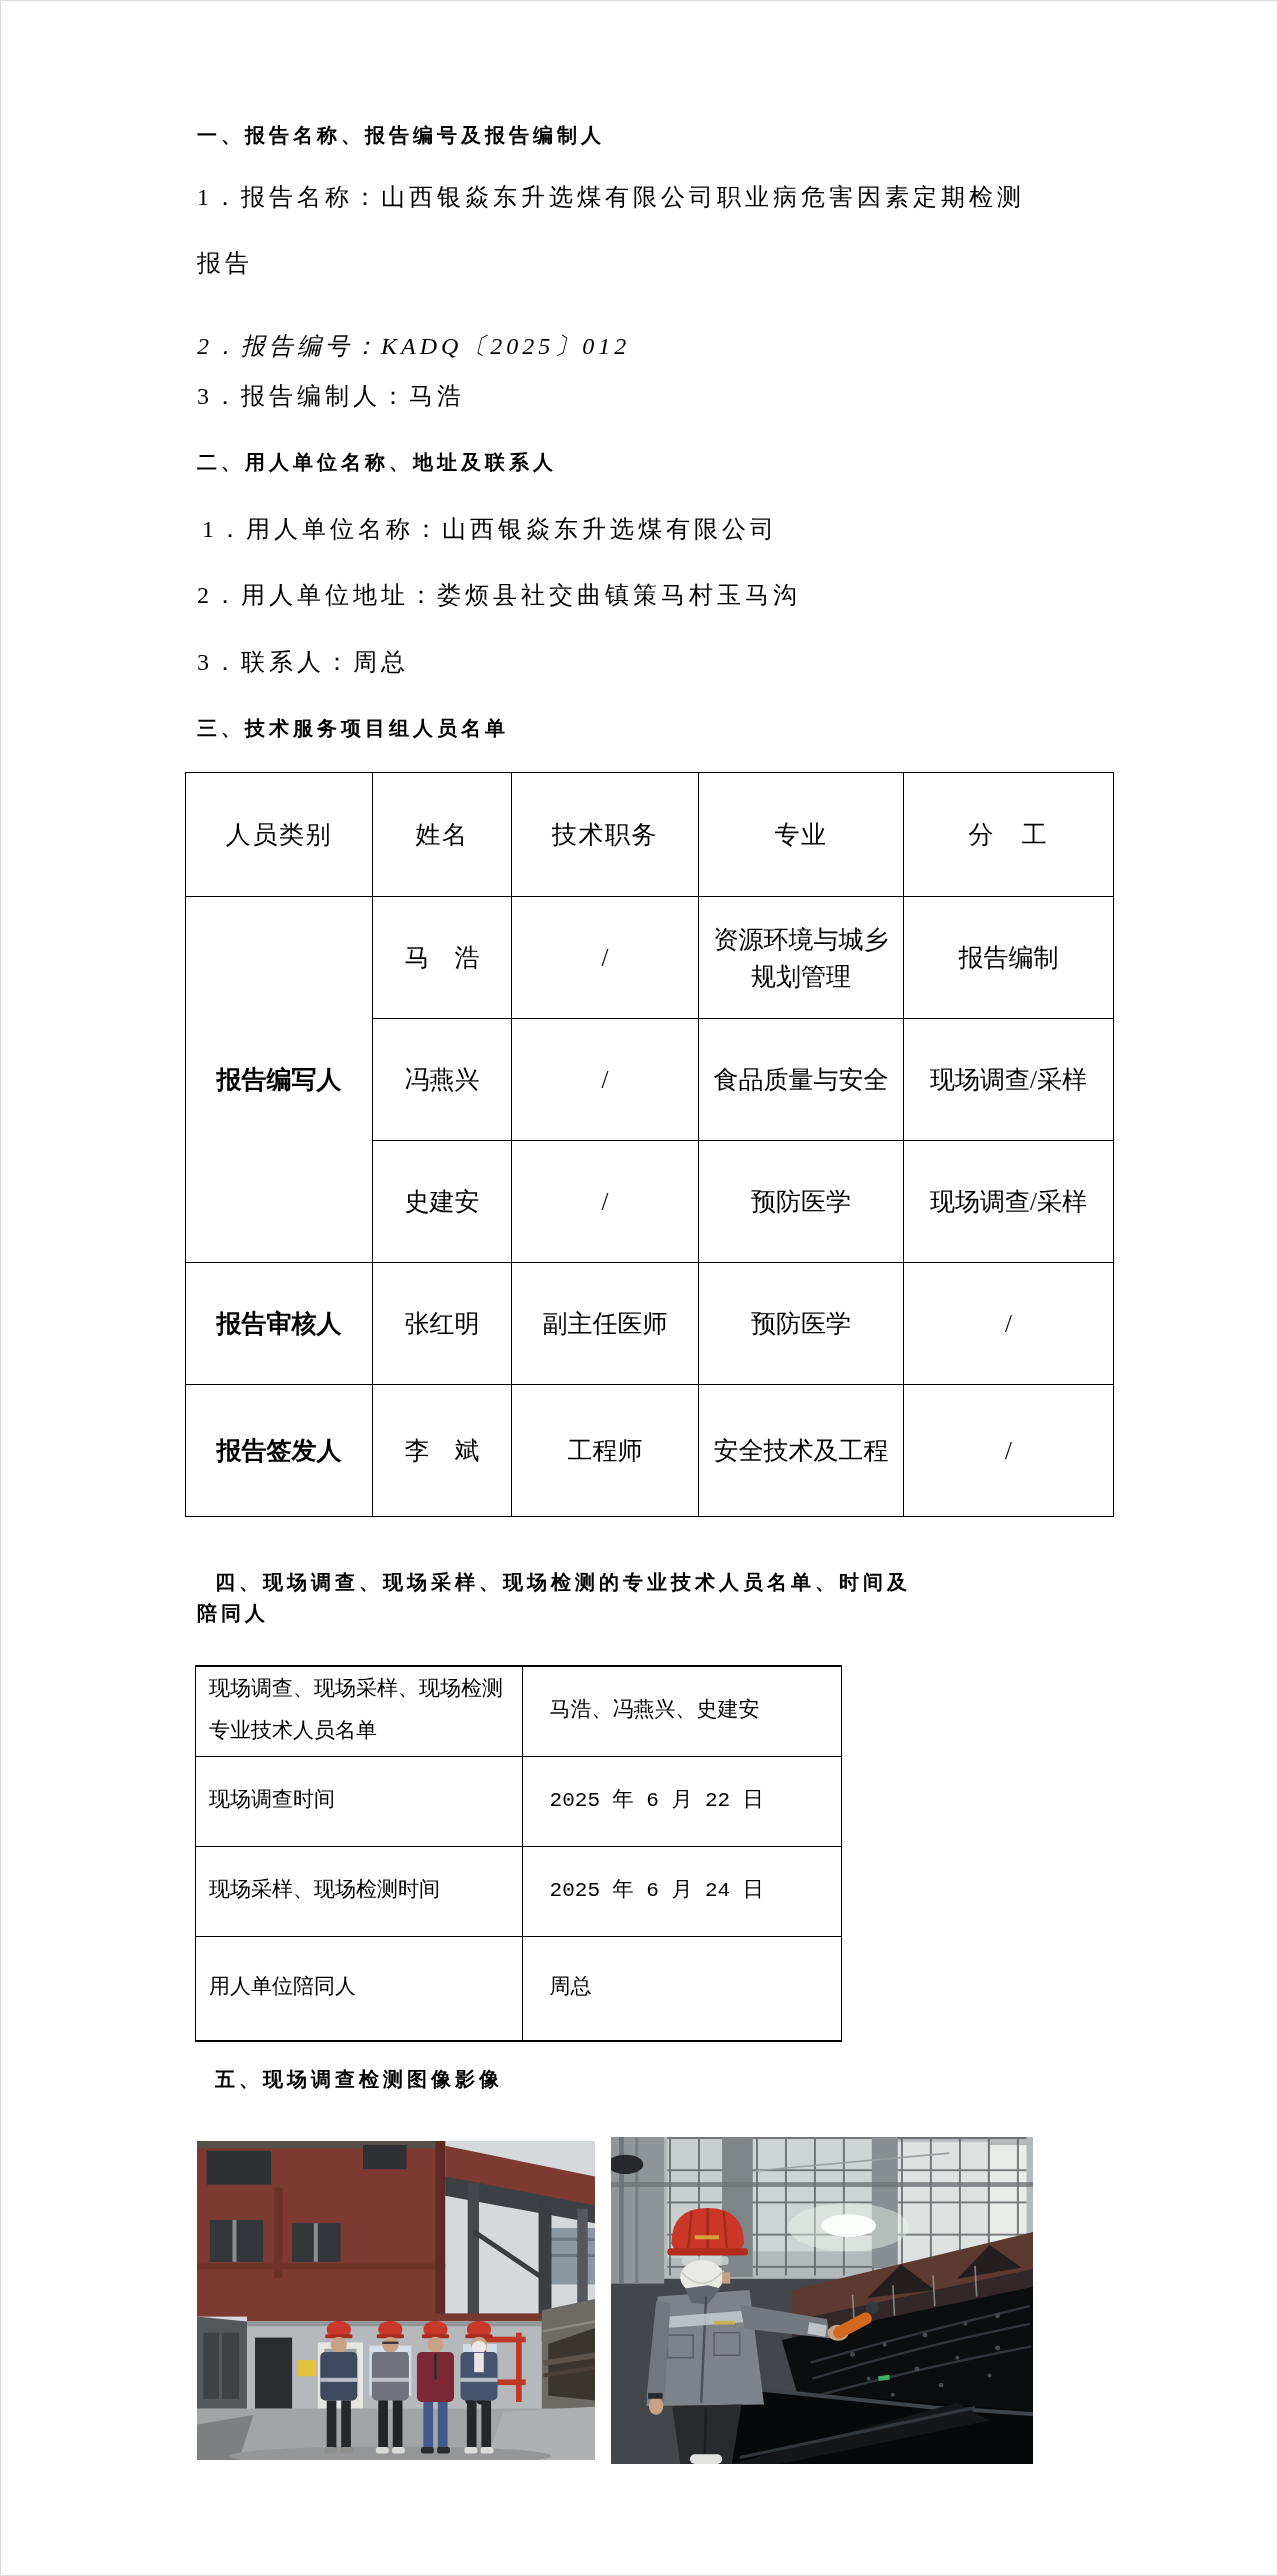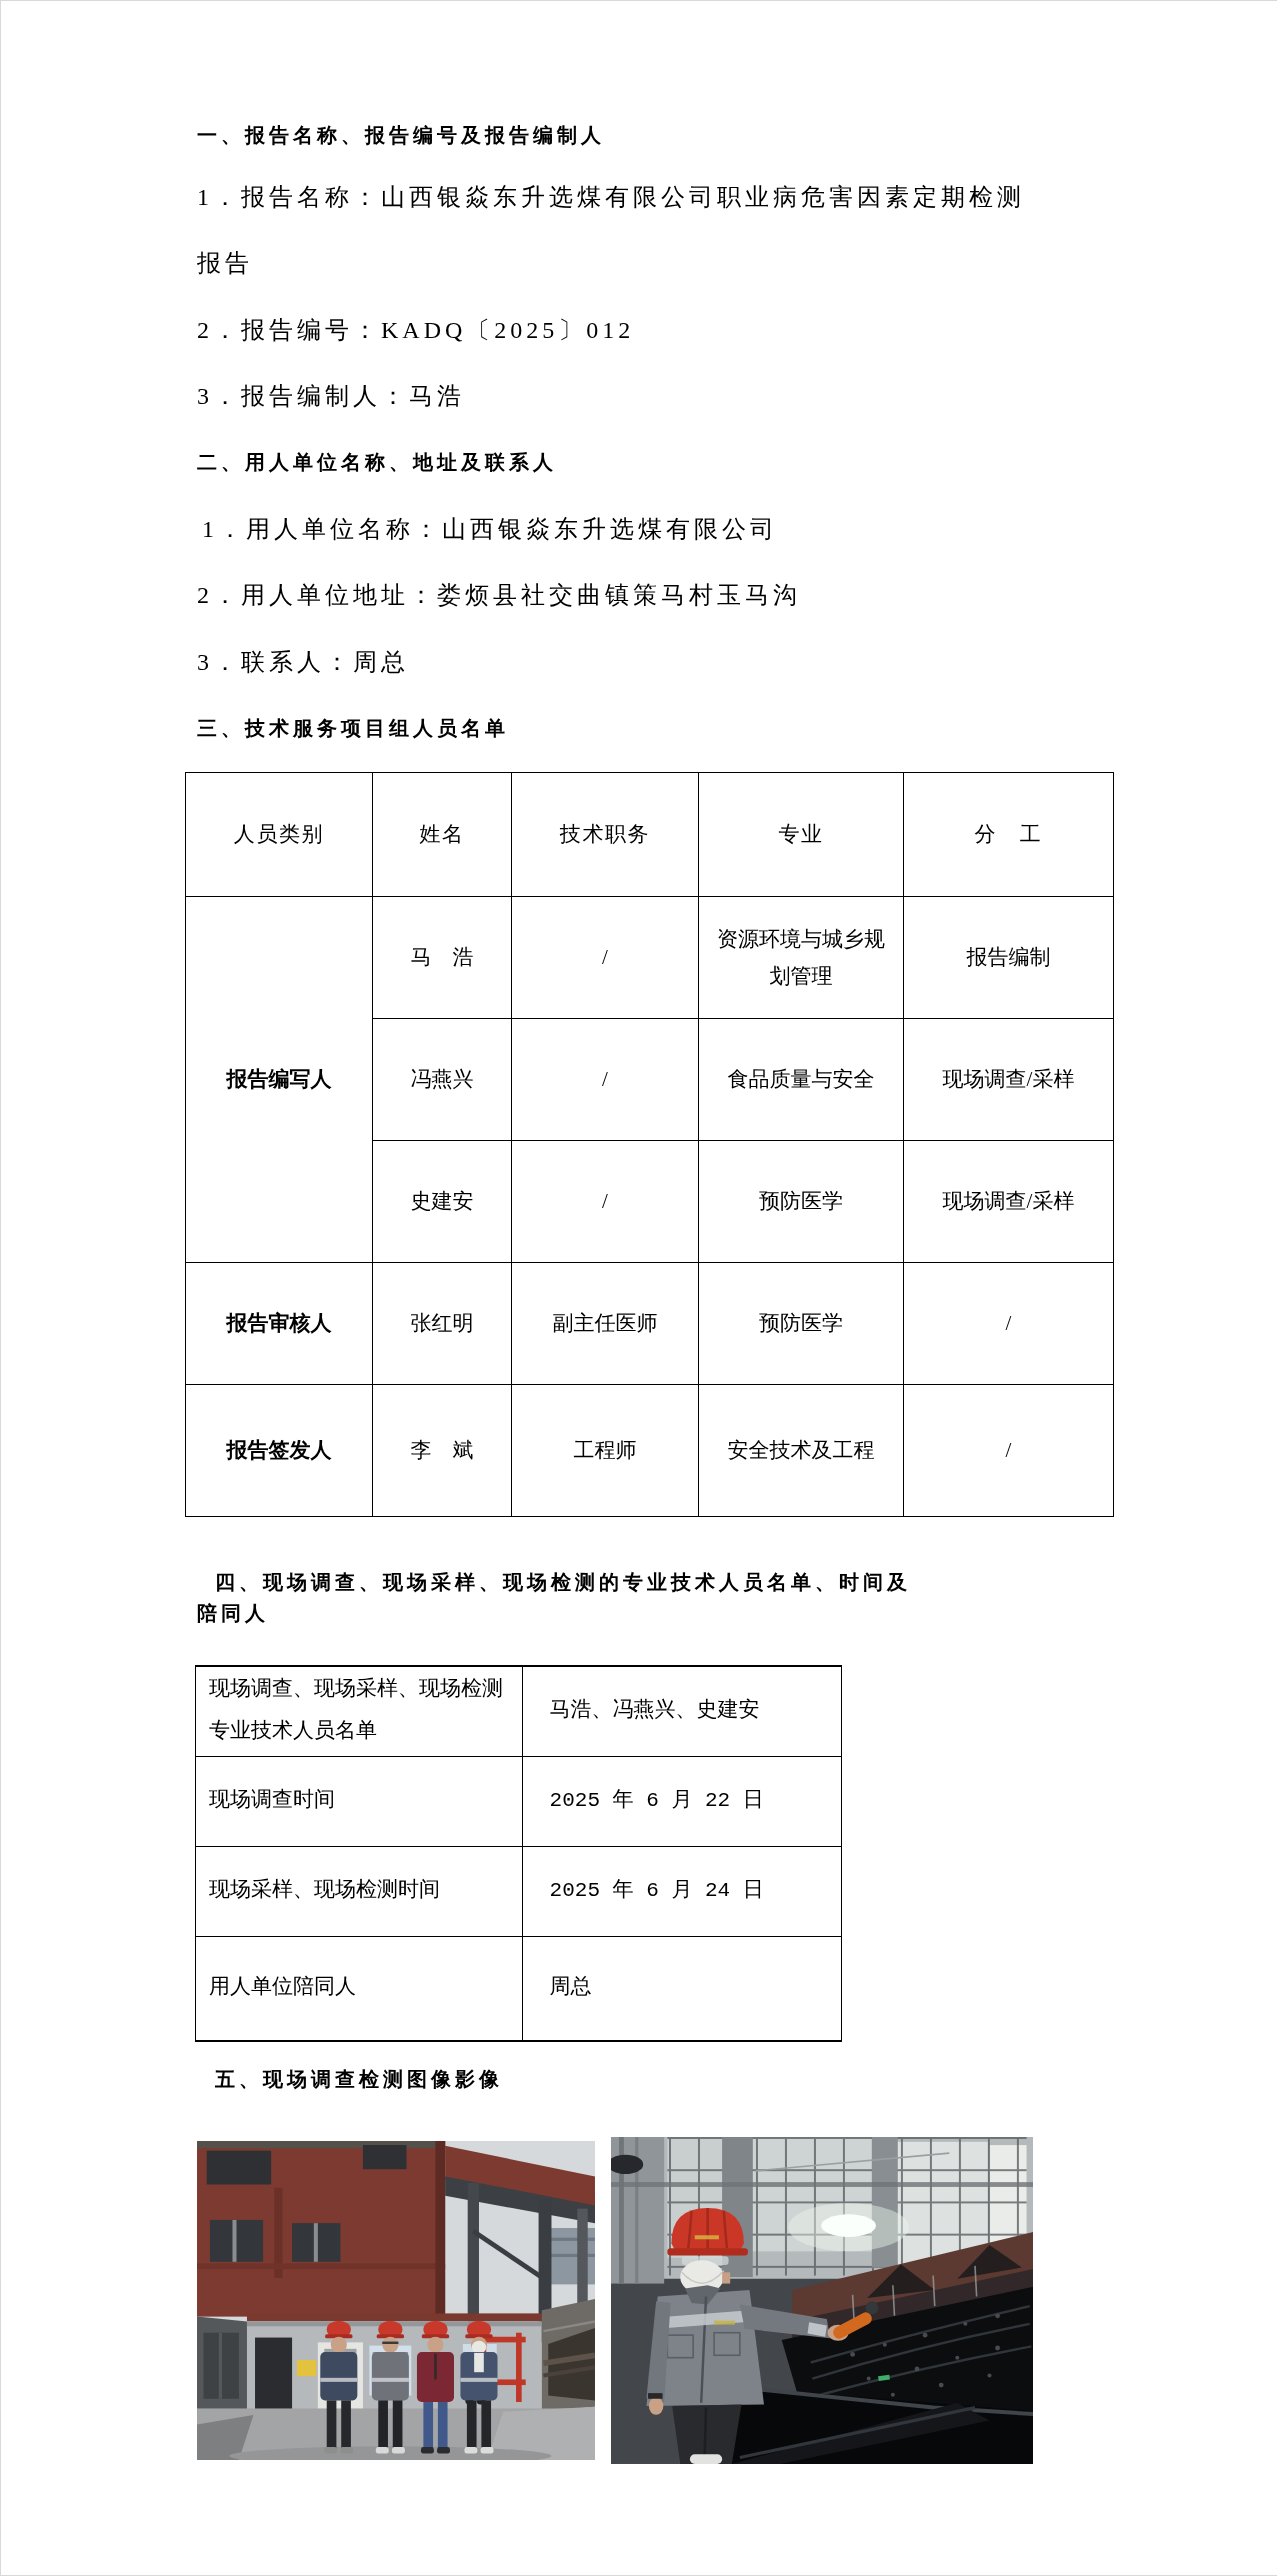--- a/index.html
+++ b/index.html
@@ -36,21 +36,21 @@
     border-collapse:collapse;
     table-layout:fixed;
     border:1.6px solid #000;
   }
   table.t1 td{
     border:0.8px solid #000;
     border-top:1.6px solid #000;
     border-bottom:1.6px solid #000;
     text-align:center;
     vertical-align:middle;
-    font-size:21px;
+    font-size:25px;
     line-height:37px;
     padding:0 8px;
     word-break:break-all;
   }
   table.t1 td.cat{font-weight:bold;}
   table.t1 tr.hr td{letter-spacing:1.6px;}
   .rA{height:124px;} .rB{height:122px;} .rC{height:132px;}
   table.t2{
     position:absolute;
     left:194px; top:1664px;
@@ -78,21 +78,21 @@
   .photo svg{display:block;}
 </style>
 </head>
 <body>
 
 <div class="page">
 
   <div class="h" style="left:196px;top:117px;">一、报告名称、报告编号及报告编制人</div>
   <div class="t" style="left:196px;top:179px;">1．报告名称：山西银焱东升选煤有限公司职业病危害因素定期检测</div>
   <div class="t" style="left:196px;top:245px;">报告</div>
-  <div class="t" style="left:196px;top:312px;">2．报告编号：KADQ〔2025〕012</div>
+  <div class="t" style="left:196px;top:328px;font-style:italic;">2．报告编号：KADQ〔2025〕012</div>
   <div class="t" style="left:196px;top:378px;">3．报告编制人：马浩</div>
 
   <div class="h" style="left:196px;top:444px;">二、用人单位名称、地址及联系人</div>
   <div class="t" style="left:201px;top:511px;">1．用人单位名称：山西银焱东升选煤有限公司</div>
   <div class="t" style="left:196px;top:577px;">2．用人单位地址：娄烦县社交曲镇策马村玉马沟</div>
   <div class="t" style="left:196px;top:644px;">3．联系人：周总</div>
 
   <div class="h" style="left:196px;top:710px;">三、技术服务项目组人员名单</div>
 
   <table class="t1">

